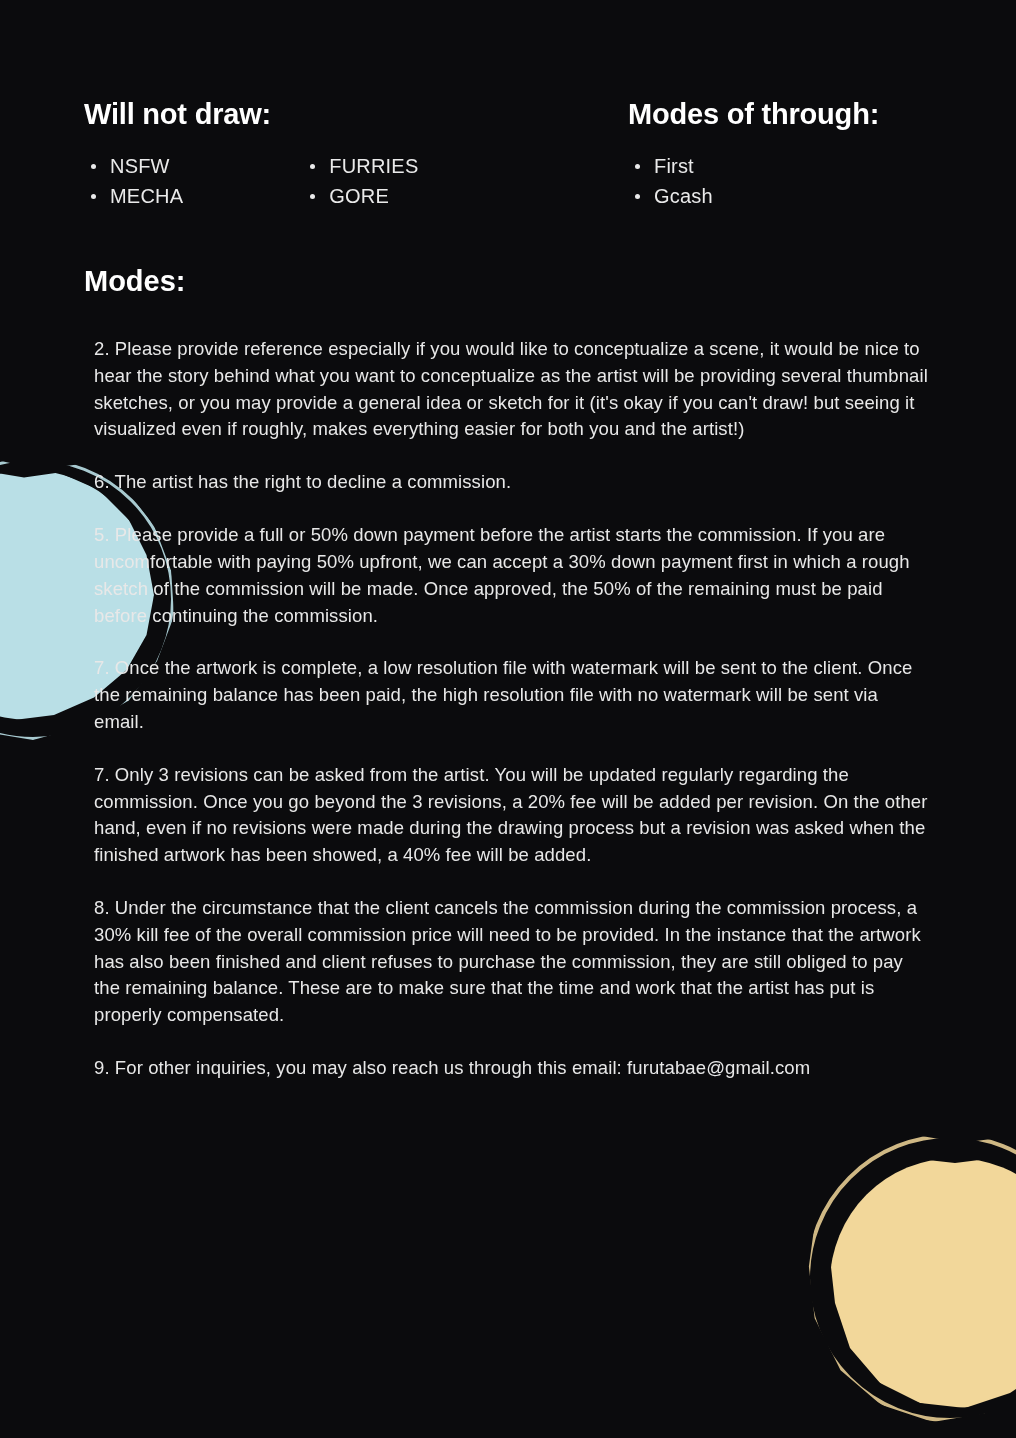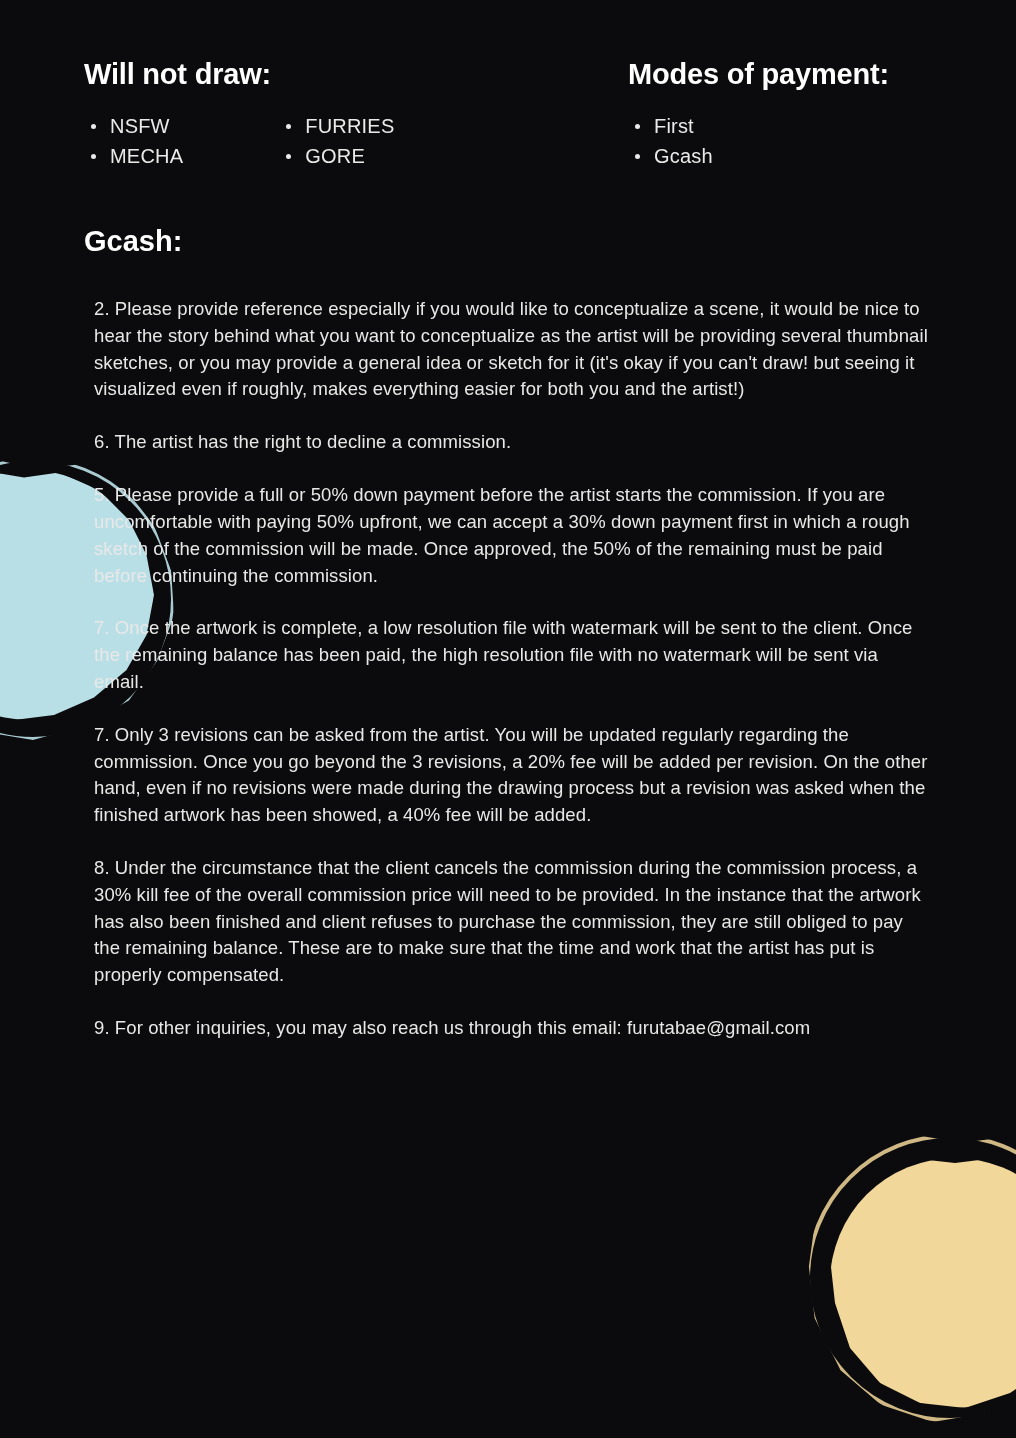--- a/index.html
+++ b/index.html
@@ -76,40 +76,41 @@
     );
     opacity: .85;
   }
 
   
   .page {
     position: relative;
     z-index: 2;
     padding: 58px 84px 0 84px;
     box-sizing: border-box;
+    margin-top: 40px;
   }
 
   .columns {
     display: flex;
     align-items: flex-start;
   }
   .col-left { width: 540px; }
   .col-right { flex: 1; padding-left: 4px; }
 
   h2.section-title {
     font-size: 29px;
     font-weight: bold;
     letter-spacing: -0.2px;
     margin: 0 0 22px 0;
     color: #ffffff;
   }
 
   .list-wrap {
     display: flex;
-    gap: 96px;
+    gap: 120px;
   }
   ul.plain {
     list-style: none;
     margin: 0;
     padding: 0;
   }
   ul.plain li {
     position: relative;
     padding-left: 26px;
     font-size: 20px;
@@ -169,30 +170,30 @@
           <li>MECHA</li>
         </ul>
         <ul class="plain">
           <li>FURRIES</li>
           <li>GORE</li>
         </ul>
       </div>
     </div>
 
     <div class="col-right">
-      <h2 class="section-title">Modes of payment:</h2>
+      <h2 class="section-title">Modes of through:</h2>
       <ul class="plain">
         <li>First</li>
         <li>Gcash</li>
       </ul>
     </div>
 
   </div>
 
-  <h2 class="notes-heading">Gcash:</h2>
+  <h2 class="notes-heading">Modes:</h2>
 
   <div class="notes">
     <p class="note">2. Please provide reference especially if you would like to conceptualize a scene, it would be nice to hear the story behind what you want to conceptualize as the artist will be providing several thumbnail sketches, or you may provide a general idea or sketch for it (it's okay if you can't draw! but seeing it visualized even if roughly, makes everything easier for both you and the artist!)</p>
     <p class="note">6. The artist has the right to decline a commission.</p>
     <p class="note">5. Please provide a full or 50% down payment before the artist starts the commission. If you are uncomfortable with paying 50% upfront, we can accept a 30% down payment first in which a rough sketch of the commission will be made. Once approved, the 50% of the remaining must be paid before continuing the commission.</p>
     <p class="note">7. Once the artwork is complete, a low resolution file with watermark will be sent to the client. Once the remaining balance has been paid, the high resolution file with no watermark will be sent via email.</p>
     <p class="note">7. Only 3 revisions can be asked from the artist. You will be updated regularly regarding the commission. Once you go beyond the 3 revisions, a 20% fee will be added per revision. On the other hand, even if no revisions were made during the drawing process but a revision was asked when the finished artwork has been showed, a 40% fee will be added.</p>
     <p class="note">8. Under the circumstance that the client cancels the commission during the commission process, a 30% kill fee of the overall commission price will need to be provided. In the instance that the artwork has also been finished and client refuses to purchase the commission, they are still obliged to pay the remaining balance. These are to make sure that the time and work that the artist has put is properly compensated.</p>
     <p class="note">9. For other inquiries, you may also reach us through this email: furutabae@gmail.com</p>
   </div>

